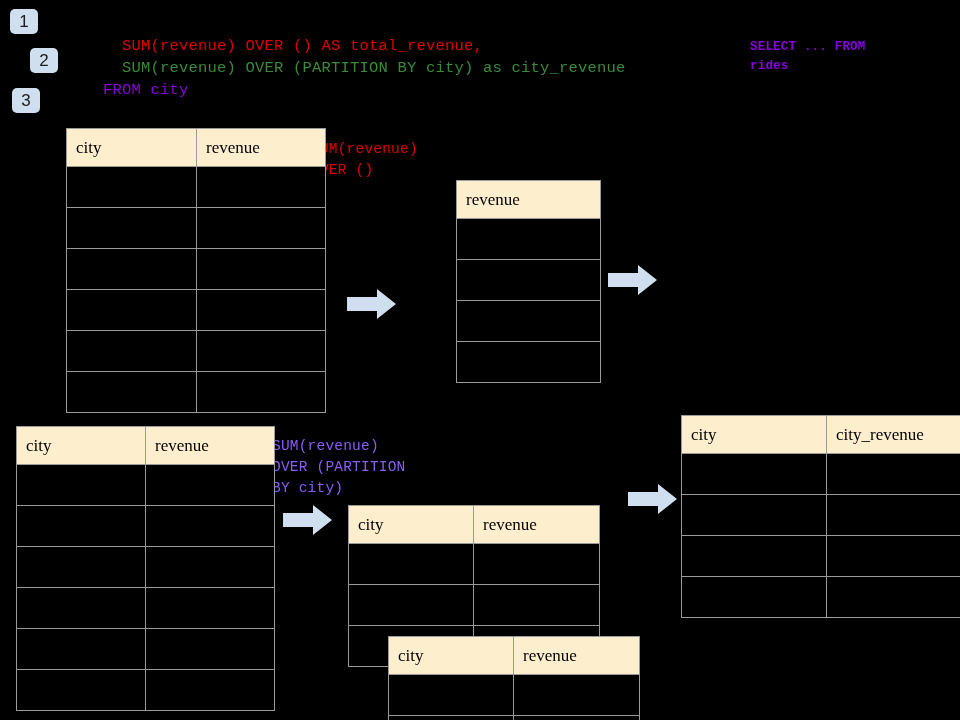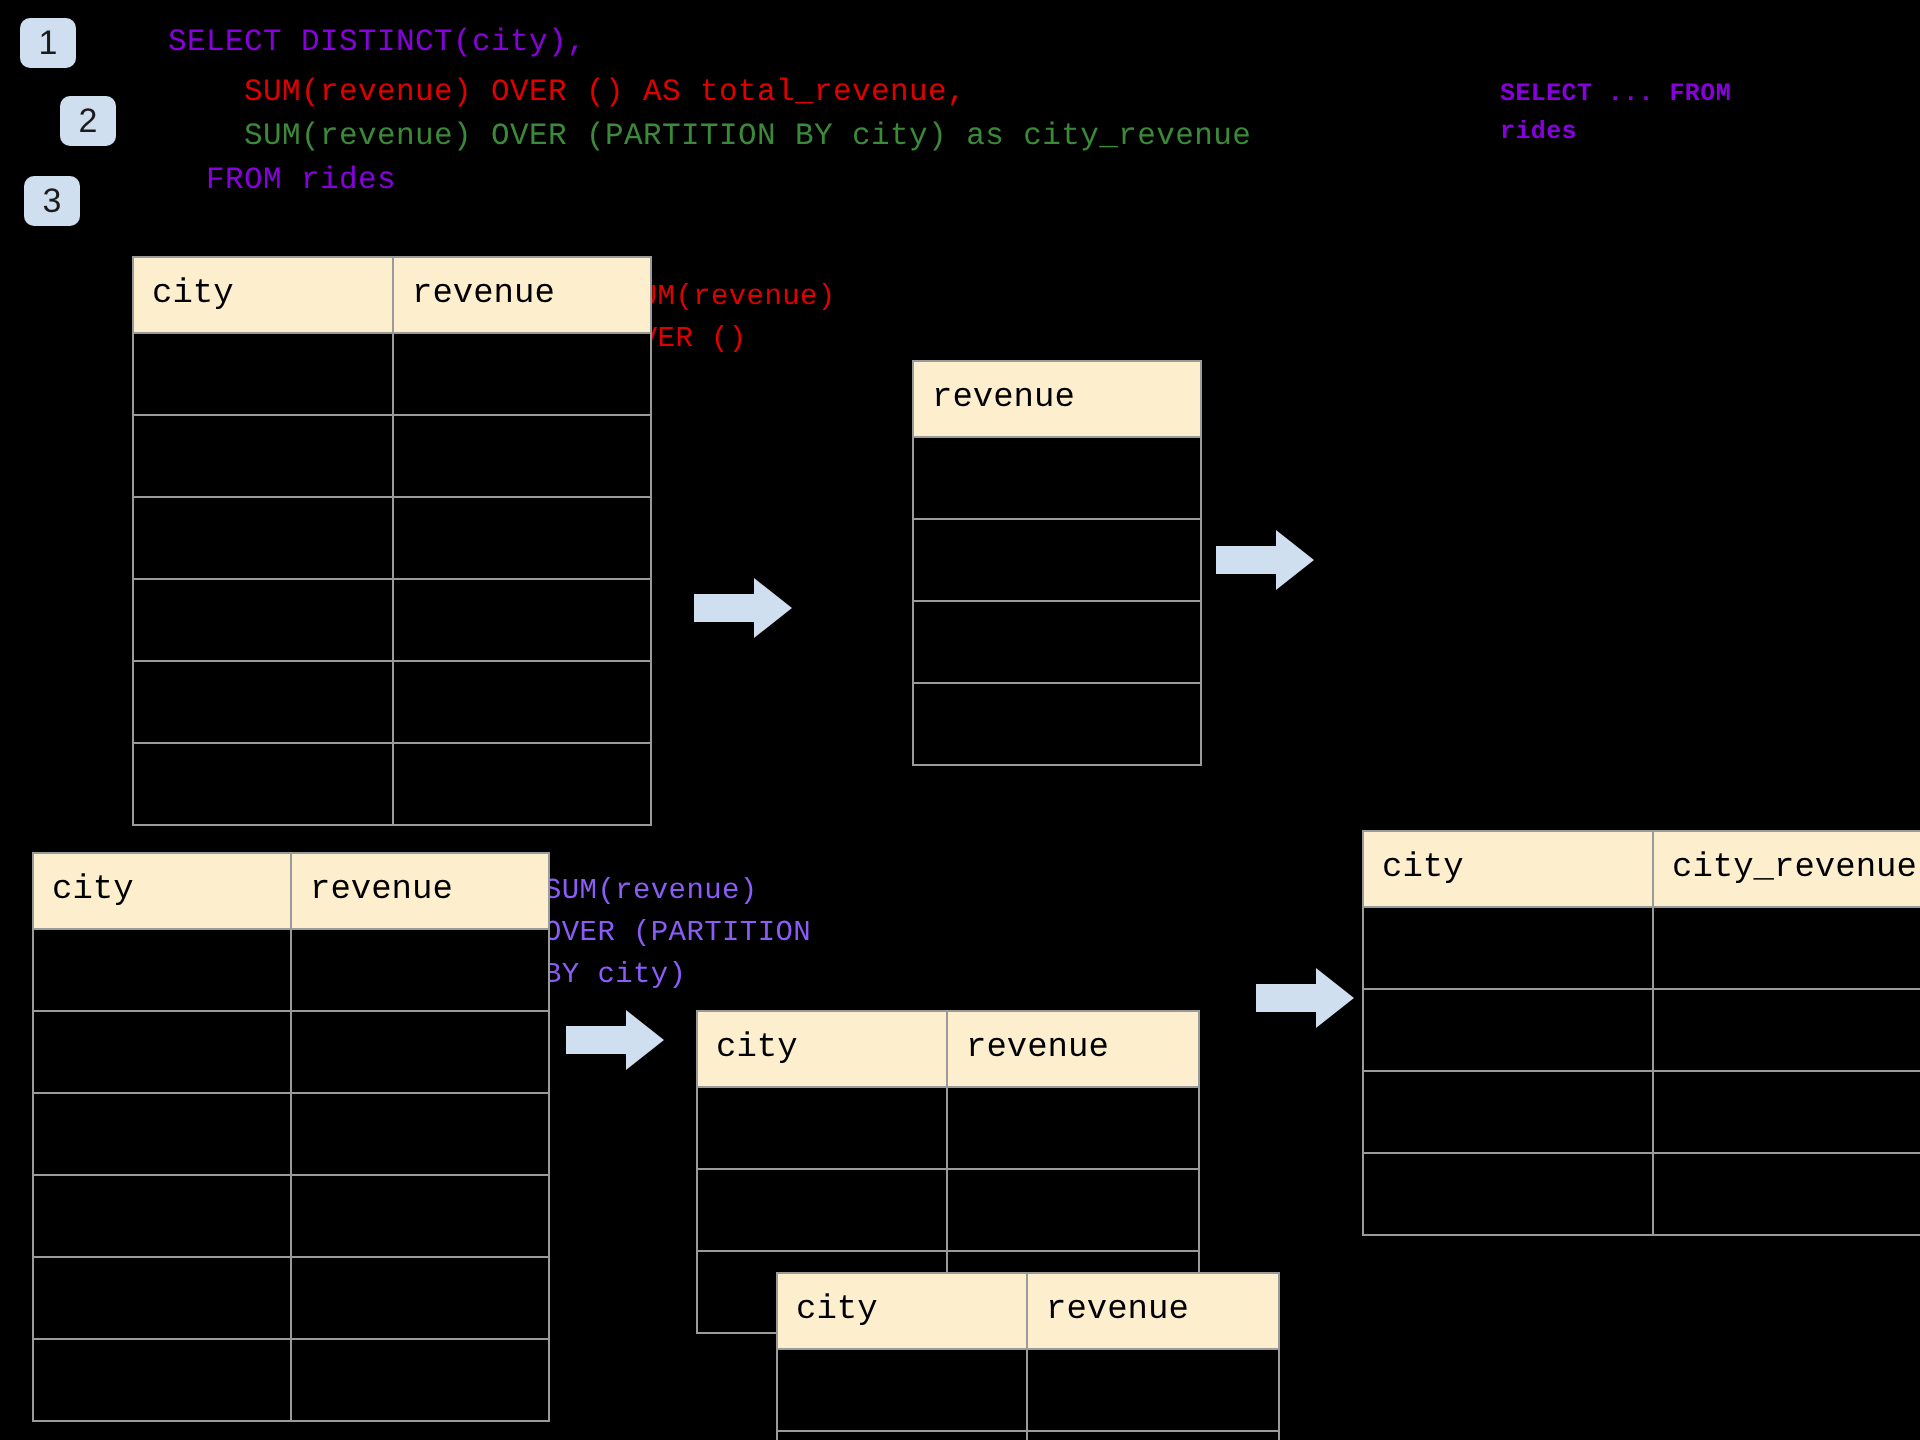--- a/index.html
+++ b/index.html
@@ -57,21 +57,21 @@
   .note.red   { color: #e00000; }
   .note.green { color: #8b5cf6; }
   .note.purple{ color: #8800dd; font-size: 12.5px; line-height: 19px; font-weight: bold; }
 
   
   .tbl {
     position: absolute;
     border-collapse: collapse;
     table-layout: fixed;
     background: #000000;
-    font-family: Liberation Mono, monospace;
+    font-family: Liberation Serif, serif;
   }
   .tbl td {
     border: 1px solid #9a9a9a;
     padding: 0;
     height: 40px;
     background: #000000;
   }
   .tbl td.hdr {
     background: #fdeece;
     color: #000000;
@@ -90,24 +90,23 @@
 </style>
 </head>
 <body>
 
 <div id="canvas">
 
   <div class="badge" style="left:10px; top:9px;">1</div>
   <div class="badge" style="left:30px; top:48px;">2</div>
   <div class="badge" style="left:12px; top:88px;">3</div>
 
-  <div class="code purple" style="left:84px; top:11px;">SELECT DISTINCT(city),</div>
   <div class="code red" style="left:84px; top:36px;">    SUM(revenue) OVER () AS total_revenue,</div>
   <div class="code green" style="left:84px; top:58px;">    SUM(revenue) OVER (PARTITION BY city) as city_revenue</div>
-  <div class="code purple" style="left:84px; top:80px;">  FROM rides</div>
+  <div class="code purple" style="left:84px; top:80px;">  FROM city</div>
 
   <div class="note purple" style="left:750px; top:38px;">SELECT ... FROM
 rides</div>
 
   <div class="note red" style="left:311px; top:139px;">SUM(revenue)
 OVER ()</div>
 
   <div class="note green" style="left:272px; top:436px;">SUM(revenue)
 OVER (PARTITION
 BY city)</div>

